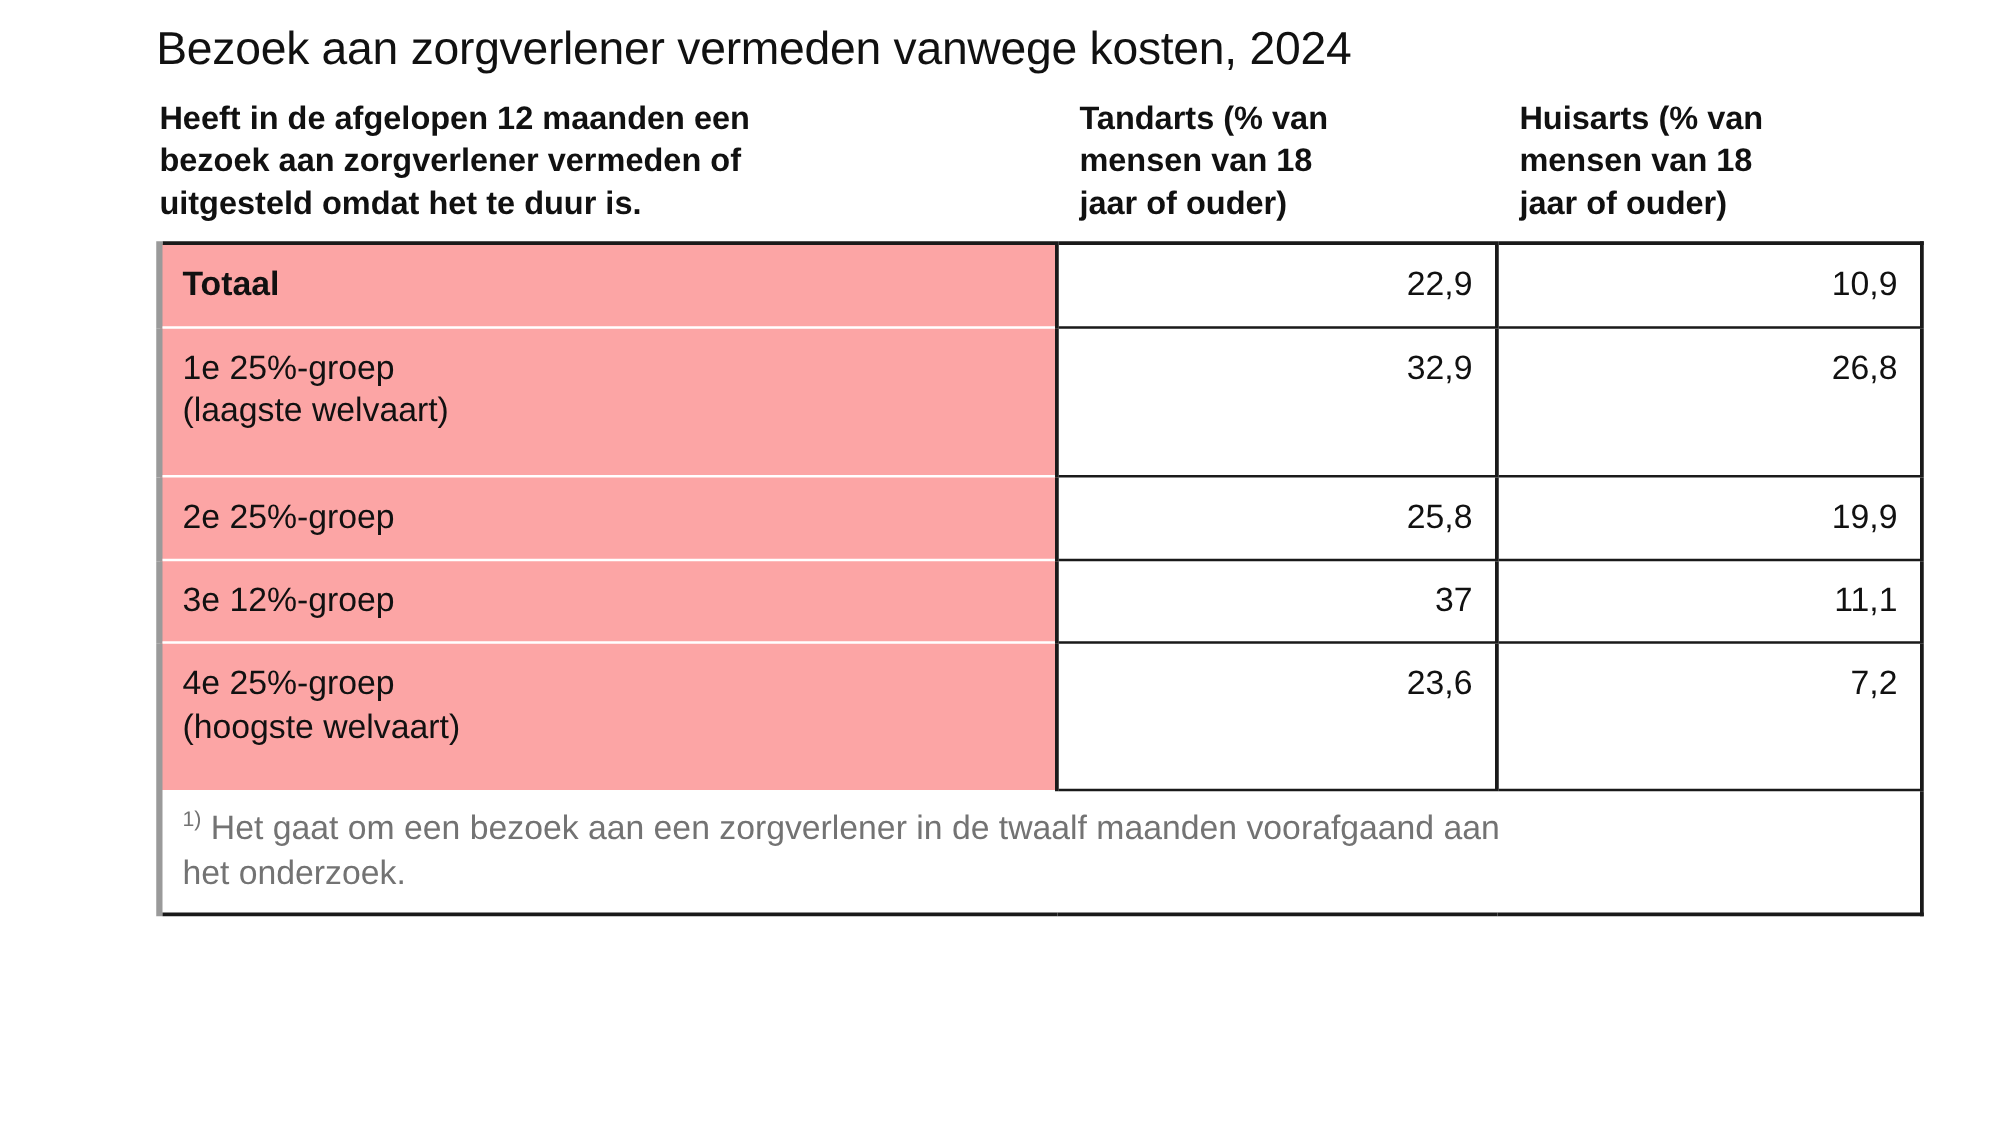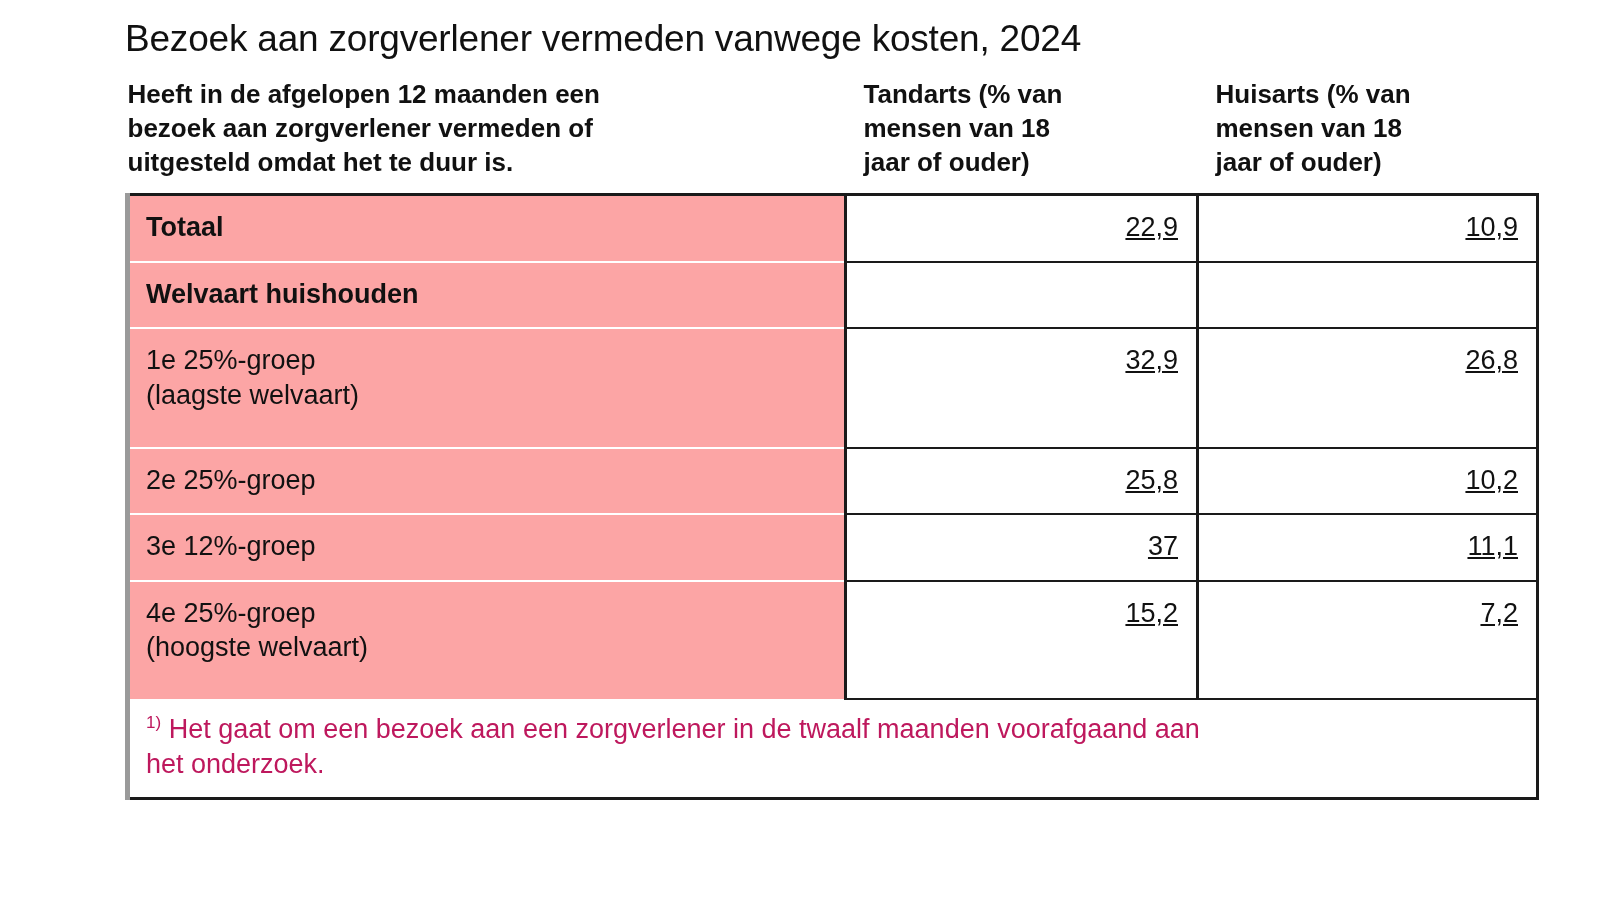--- a/index.html
+++ b/index.html
@@ -71,21 +71,20 @@
   }
   tbody tr td.label.bold {
     font-weight: bold;
   }
   tbody tr td.val {
     text-align: right;
     padding: 14px 18px 16px 10px;
     border-left: 3px solid #1a1a1a;
     border-bottom: 2px solid #1a1a1a;
     background: #ffffff;
-    text-decoration: underline;
   }
   tbody tr:first-child td.val {
     border-top: 3px solid #1a1a1a;
   }
   tbody tr td.val.last {
     border-right: 3px solid #1a1a1a;
   }
   tbody tr.two-line td.label,
   tbody tr.two-line td.val {
     padding-bottom: 34px;
@@ -93,21 +92,21 @@
   .sub {
     display: block;
   }
   tfoot td {
     border-left: 5px solid #9a9a9a;
     border-right: 3px solid #1a1a1a;
     border-bottom: 3px solid #1a1a1a;
     padding: 12px 18px 14px 16px;
     font-size: 27px;
     line-height: 1.32;
-    color: #be185d;
+    color: #737373;
     background: #ffffff;
   }
   tfoot sup {
     font-size: 17px;
     vertical-align: super;
   }
 </style>
 </head>
 <body>
 
@@ -141,55 +140,48 @@
       </tr>
     </thead>
     <tbody>
       <tr>
         <td class="label bold">
           <span class="sub">Totaal</span>
         </td>
         <td class="val">22,9</td>
         <td class="val last">10,9</td>
       </tr>
-      <tr>
-        <td class="label bold">
-          <span class="sub">Welvaart huishouden</span>
-        </td>
-        <td class="val"></td>
-        <td class="val last"></td>
-      </tr>
       <tr class="two-line">
         <td class="label">
           <span class="sub">1e 25%-groep</span>
           <span class="sub">(laagste welvaart)</span>
         </td>
         <td class="val">32,9</td>
         <td class="val last">26,8</td>
       </tr>
       <tr>
         <td class="label">
           <span class="sub">2e 25%-groep</span>
         </td>
         <td class="val">25,8</td>
-        <td class="val last">10,2</td>
+        <td class="val last">19,9</td>
       </tr>
       <tr>
         <td class="label">
           <span class="sub">3e 12%-groep</span>
         </td>
         <td class="val">37</td>
         <td class="val last">11,1</td>
       </tr>
       <tr class="two-line">
         <td class="label">
           <span class="sub">4e 25%-groep</span>
           <span class="sub">(hoogste welvaart)</span>
         </td>
-        <td class="val">15,2</td>
+        <td class="val">23,6</td>
         <td class="val last">7,2</td>
       </tr>
     </tbody>
     <tfoot>
       <tr>
         <td colspan="3">
           <sup>1)</sup>
           <span>Het gaat om een bezoek aan een zorgverlener in de twaalf maanden voorafgaand aan</span>
           <span class="sub">het onderzoek.</span>
         </td>

